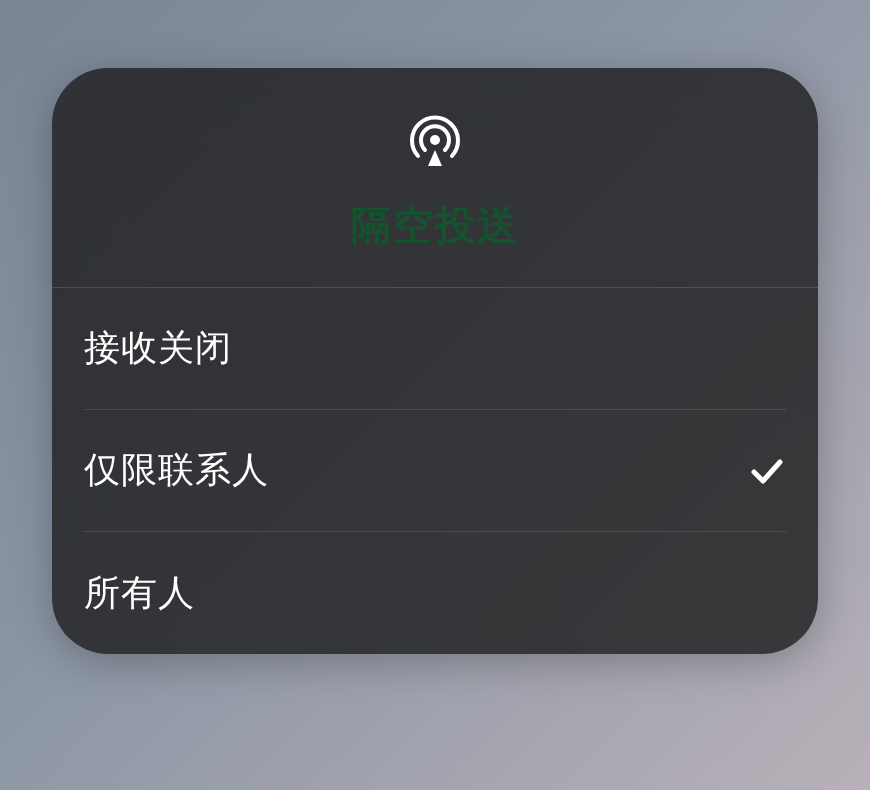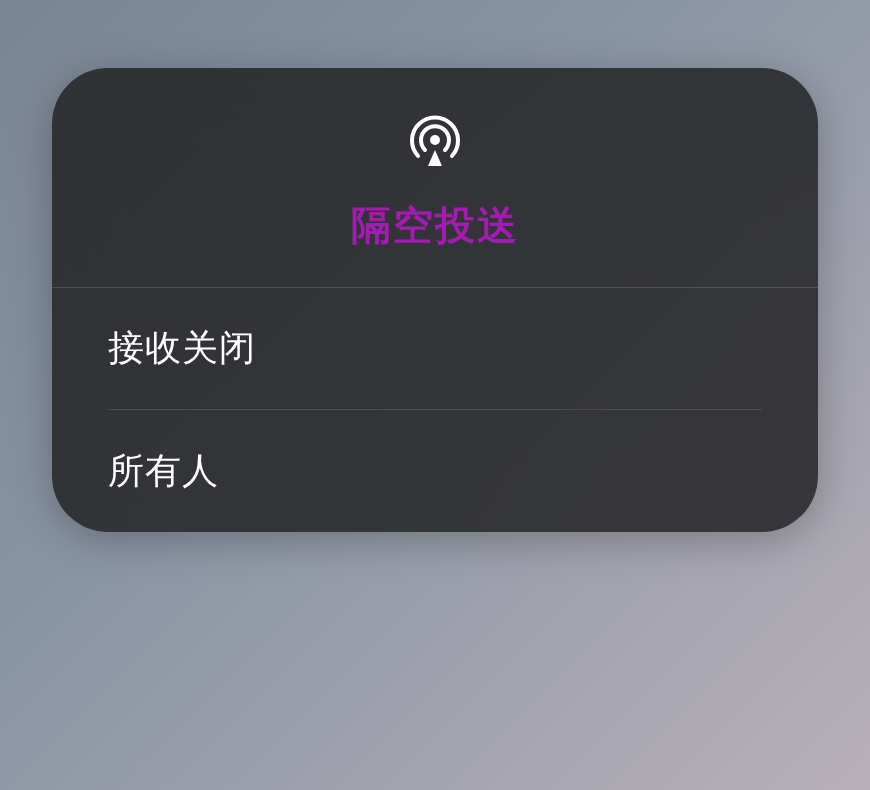--- a/index.html
+++ b/index.html
@@ -37,28 +37,28 @@
       border-bottom: 1px solid rgba(255,255,255,0.14);
     }
     
     .airdrop-icon {
       width: 60px;
       height: 60px;
       margin-bottom: 28px;
     }
     
     .panel-title {
-      color: #a21caf;
+      color: #14532d;
       font-size: 40px;
       font-weight: 600;
       letter-spacing: 2px;
     }
     
     .option-list {
-      padding: 0 56px;
+      padding: 0 32px;
     }
     
     .option-row {
       display: flex;
       align-items: center;
       justify-content: space-between;
       height: 122px;
       border-bottom: 1px solid rgba(255,255,255,0.12);
       cursor: pointer;
     }
@@ -103,20 +103,28 @@
   <div class="option-list">
     <div class="option-row">
       <span class="option-label">接收关闭</span>
       <span class="checkmark hidden">
         <svg viewBox="0 0 38 38" fill="none" stroke="#fff" stroke-width="5" stroke-linecap="round" stroke-linejoin="round">
           <path d="M6 20 L15 29 L32 10"></path>
         </svg>
       </span>
     </div>
     <div class="option-row">
+      <span class="option-label">仅限联系人</span>
+      <span class="checkmark">
+        <svg viewBox="0 0 38 38" fill="none" stroke="#fff" stroke-width="5" stroke-linecap="round" stroke-linejoin="round">
+          <path d="M6 20 L15 29 L32 10"></path>
+        </svg>
+      </span>
+    </div>
+    <div class="option-row">
       <span class="option-label">所有人</span>
       <span class="checkmark hidden">
         <svg viewBox="0 0 38 38" fill="none" stroke="#fff" stroke-width="5" stroke-linecap="round" stroke-linejoin="round">
           <path d="M6 20 L15 29 L32 10"></path>
         </svg>
       </span>
     </div>
   </div>
 </div>
 

